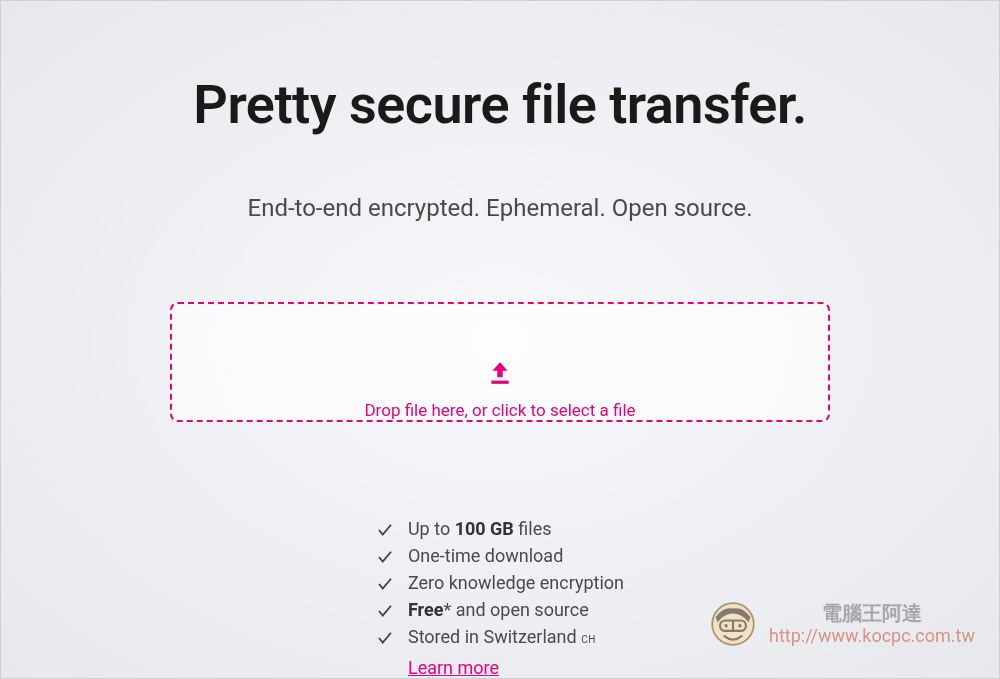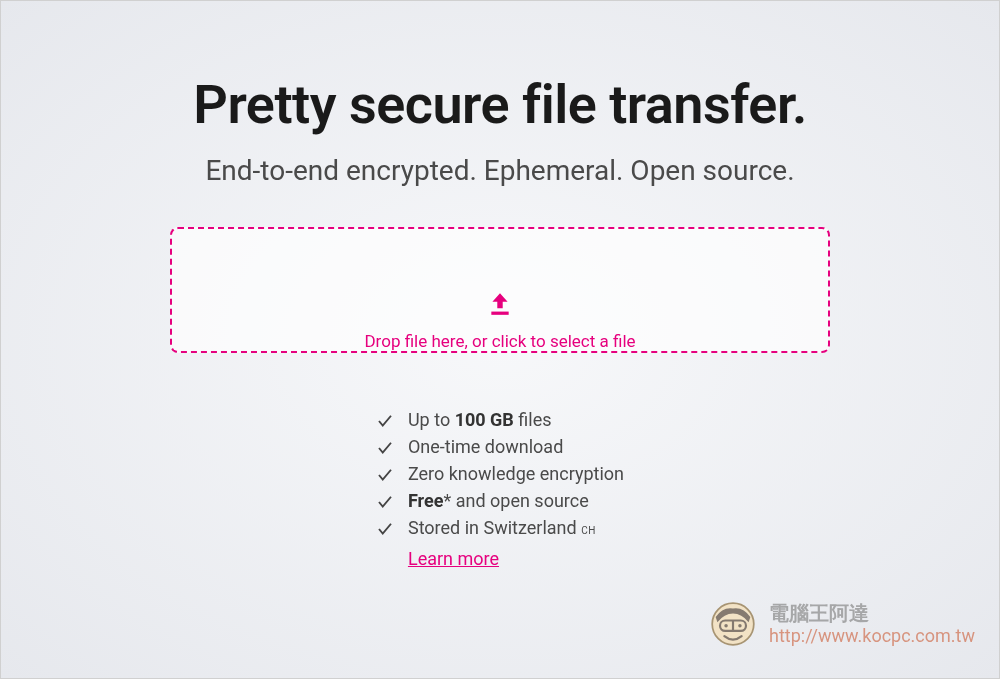--- a/index.html
+++ b/index.html
@@ -18,33 +18,34 @@
     .page-container {
       width: 1000px;
       height: 679px;
       border: 1px solid #d0d0d0;
       background: radial-gradient(ellipse at center, #f7f8fa 0%, #e6e8ed 100%);
       display: flex;
       flex-direction: column;
       align-items: center;
       padding-top: 72px;
       position: relative;
+      gap: 40px;
     }
     
     .headline {
       font-size: 54px;
       font-weight: 600;
       color: #1a1a1a;
       letter-spacing: -0.5px;
       margin-bottom: 18px;
       text-align: center;
     }
     
     .subheadline {
-      font-size: 28px;
+      font-size: 24px;
       font-weight: 400;
       color: #4a4a4a;
       margin-bottom: 40px;
       text-align: center;
     }
     
     .dropzone {
       width: 660px;
       height: 126px;
       border: 2px dashed #e6007e;
@@ -133,20 +134,21 @@
     .face-circle {
       fill: #f5deb3;
       stroke: #8b6f3e;
       stroke-width: 2;
     }
     
     .watermark-text {
       display: flex;
       flex-direction: column;
       line-height: 1.2;
+      text-align: center;
     }
     
     .watermark-title {
       font-size: 20px;
       color: #8a8a8a;
       font-weight: 700;
     }
     
     .watermark-url {
       font-size: 18px;

